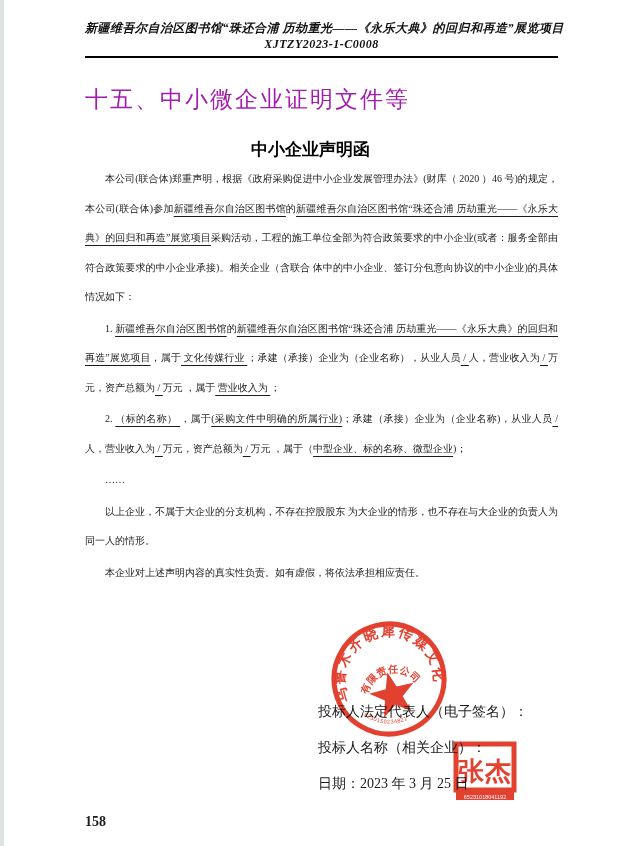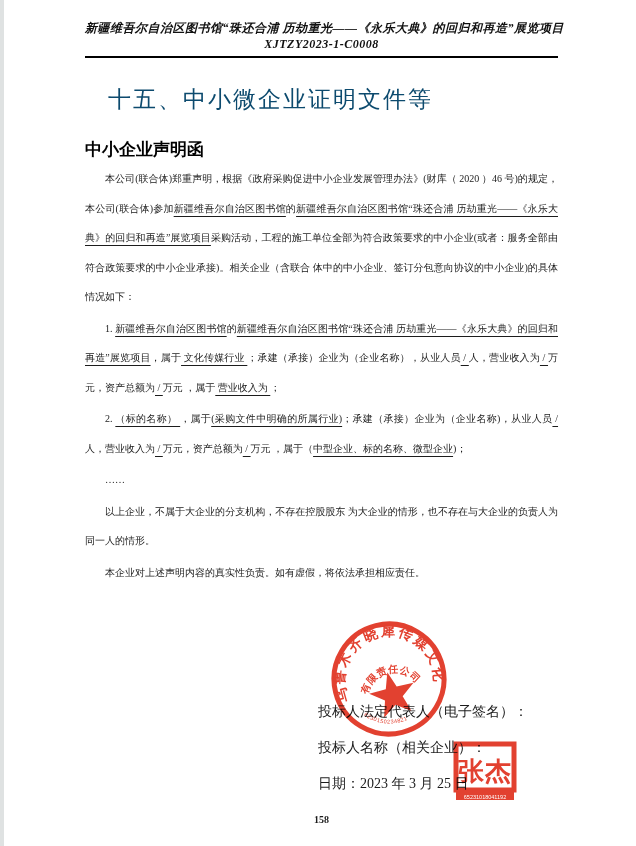--- a/index.html
+++ b/index.html
@@ -9,38 +9,38 @@
   .page{position:absolute;left:0;top:0;width:636px;height:846px;}
 
   
   .doc-header{position:absolute;left:85px;top:20px;width:473px;text-align:center;
               border-bottom:2px solid #000;padding-bottom:4px;}
   .doc-header .h-line{font-weight:bold;font-style:italic;font-size:12px;line-height:16px;
               color:#111;letter-spacing:0.5px;white-space:nowrap;}
 
   
   .section-title{position:absolute;left:85px;top:84px;width:473px;
-                 font-size:23px;font-weight:400;letter-spacing:2px;color:#0c4a6e;margin-left:23px;}
-  .doc-title{position:absolute;left:85px;top:138px;width:473px;text-align:left;
+                 font-size:23px;font-weight:400;letter-spacing:2px;color:#a21caf;}
+  .doc-title{position:absolute;left:74px;top:138px;width:473px;text-align:center;
              font-size:17px;font-weight:bold;color:#000;
              font-family:"Liberation Sans","DejaVu Sans",sans-serif;}
 
   
   .body-text{position:absolute;left:85px;top:164px;width:473px;
              font-size:10px;line-height:29.5px;text-align:justify;}
   .body-text p{margin:0 0 2px 0;text-indent:2em;}
   .u{text-decoration:underline;text-underline-offset:4px;}
 
   
   .sig-block{position:absolute;left:318px;top:702px;font-size:14px;}
   .sig-line{margin-bottom:16px;line-height:20px;white-space:nowrap;}
 
   
-  .page-number{position:absolute;left:85px;top:814px;width:473px;text-align:center;
-               font-size:10px;font-weight:bold;}
+  .page-number{position:absolute;left:85px;top:814px;width:473px;
+               font-size:14px;font-weight:bold;}
 
   
   .seal{position:absolute;mix-blend-mode:multiply;opacity:0.92;color:var(--seal-red,#e0301e);}
   .seal-company{left:330px;top:620px;}
   .seal-name{left:452px;top:740px;}
   .seal text{font-family:"Liberation Sans","DejaVu Sans",sans-serif;}
 </style>
 </head>
 <body>
 

